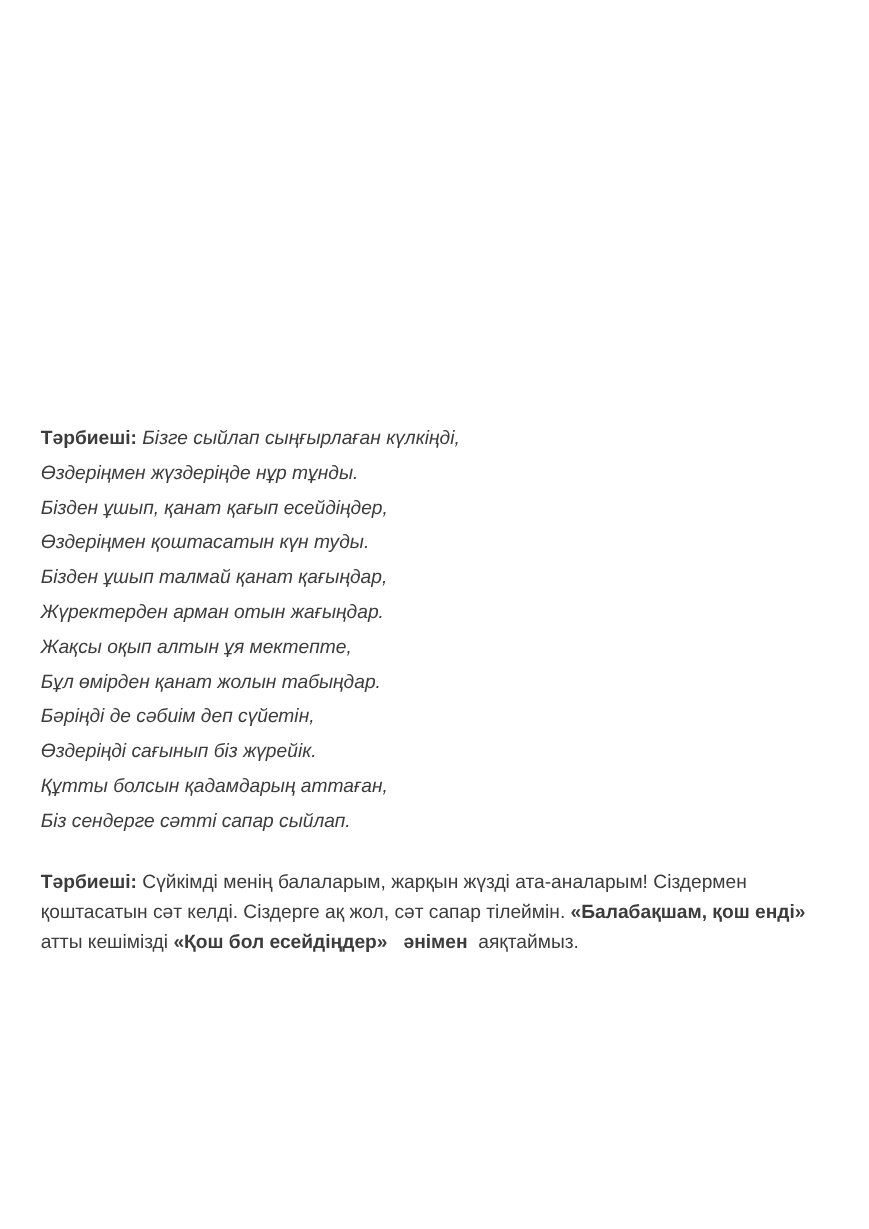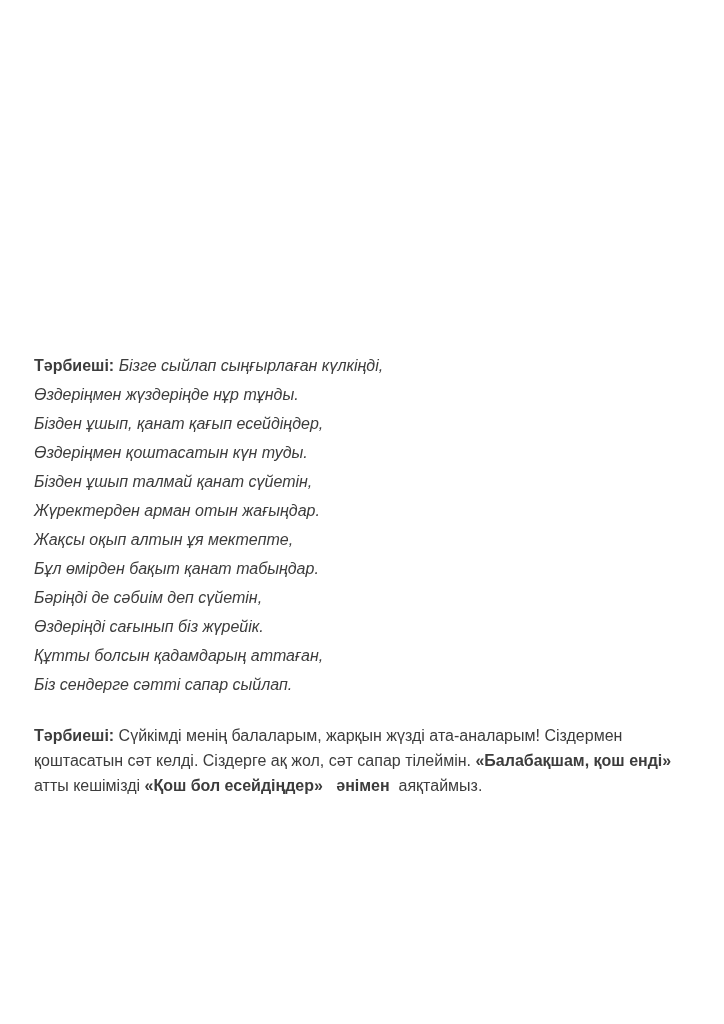--- a/index.html
+++ b/index.html
@@ -49,24 +49,24 @@
 <body>
 
 <div class="page">
   <div class="content">
 
     <div class="poem-block">
       <div class="poem-line"><span class="speaker">Тәрбиеші:</span><span>Бізге сыйлап сыңғырлаған күлкіңді,</span></div>
       <div class="poem-line">Өздеріңмен жүздеріңде нұр тұнды.</div>
       <div class="poem-line">Бізден ұшып, қанат қағып есейдіңдер,</div>
       <div class="poem-line">Өздеріңмен қоштасатын күн туды.</div>
-      <div class="poem-line">Бізден ұшып талмай қанат сүйетін,</div>
+      <div class="poem-line">Бізден ұшып талмай қанат қағыңдар,</div>
       <div class="poem-line">Жүректерден арман отын жағыңдар.</div>
       <div class="poem-line">Жақсы оқып алтын ұя мектепте,</div>
-      <div class="poem-line">Бұл өмірден бақыт қанат табыңдар.</div>
+      <div class="poem-line">Бұл өмірден қанат жолын табыңдар.</div>
       <div class="poem-line">Бәріңді де сәбиім деп сүйетін,</div>
       <div class="poem-line">Өздеріңді сағынып біз жүрейік.</div>
       <div class="poem-line">Құтты болсын қадамдарың аттаған,</div>
       <div class="poem-line">Біз сендерге сәтті сапар сыйлап.</div>
     </div>
 
     <div class="closing"><span class="b">Тәрбиеші:</span><span> Сүйкімді менің балаларым, жарқын жүзді ата-аналарым! Сіздермен қоштасатын сәт келді. Сіздерге ақ жол, сәт сапар тілеймін. </span><span class="b">«Балабақшам, қош енді»</span><span> атты кешімізді </span><span class="b">«Қош бол есейдіңдер»</span><span>   </span><span class="b">әнімен</span><span>  аяқтаймыз.</span></div>
 
   </div>
 </div>

